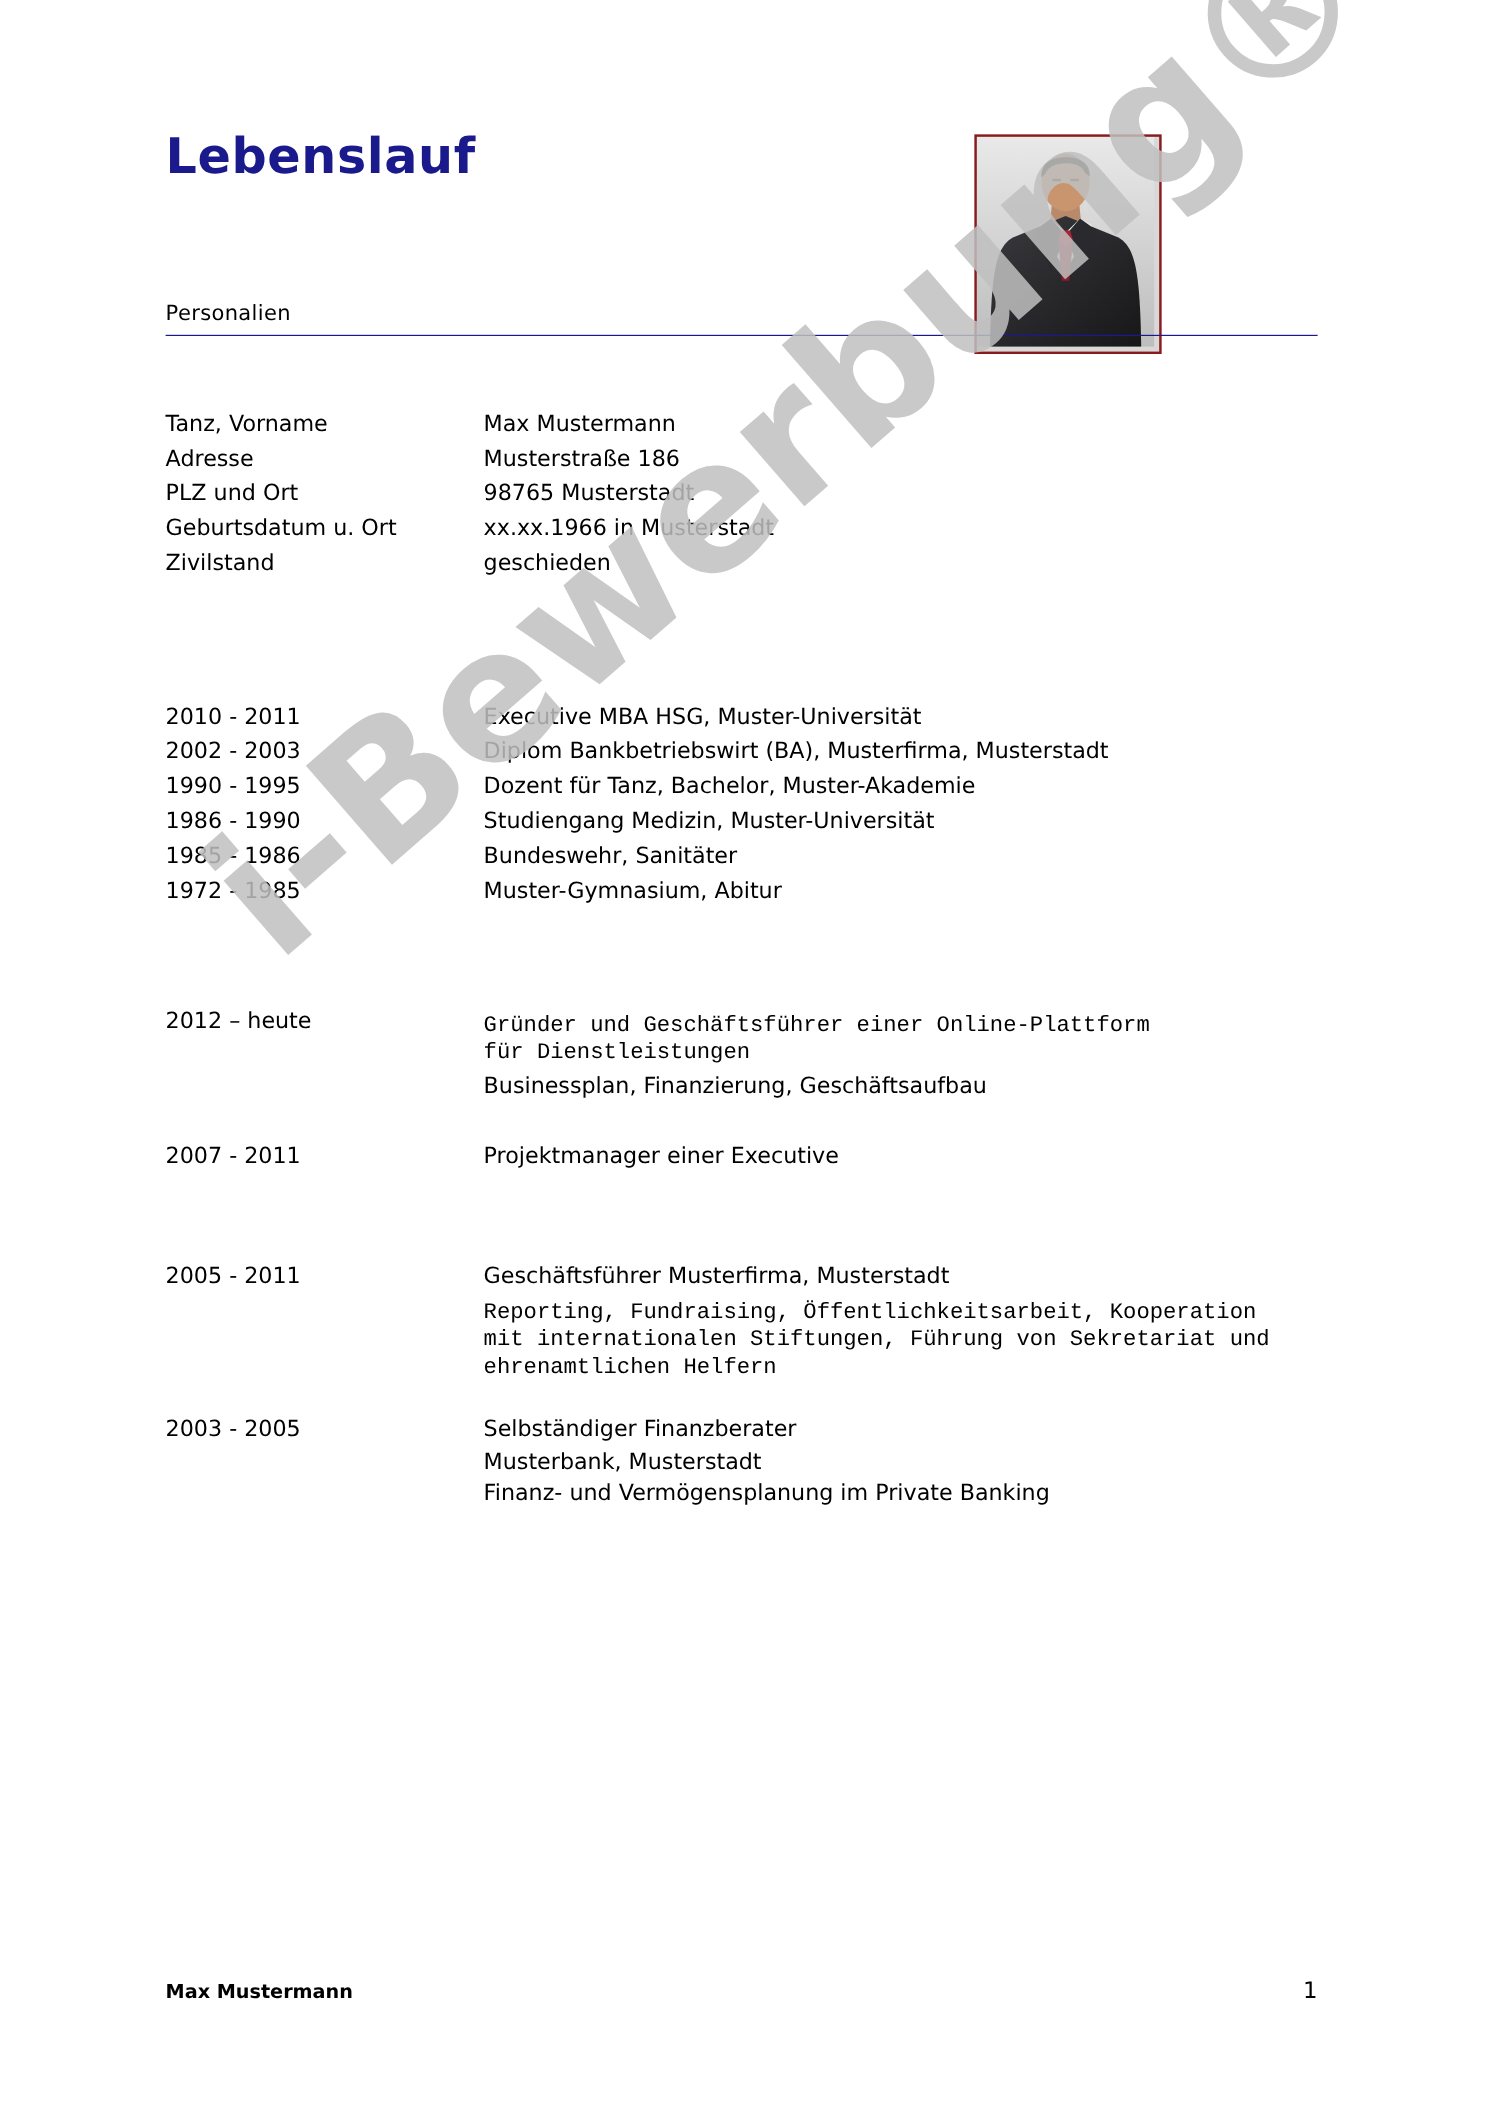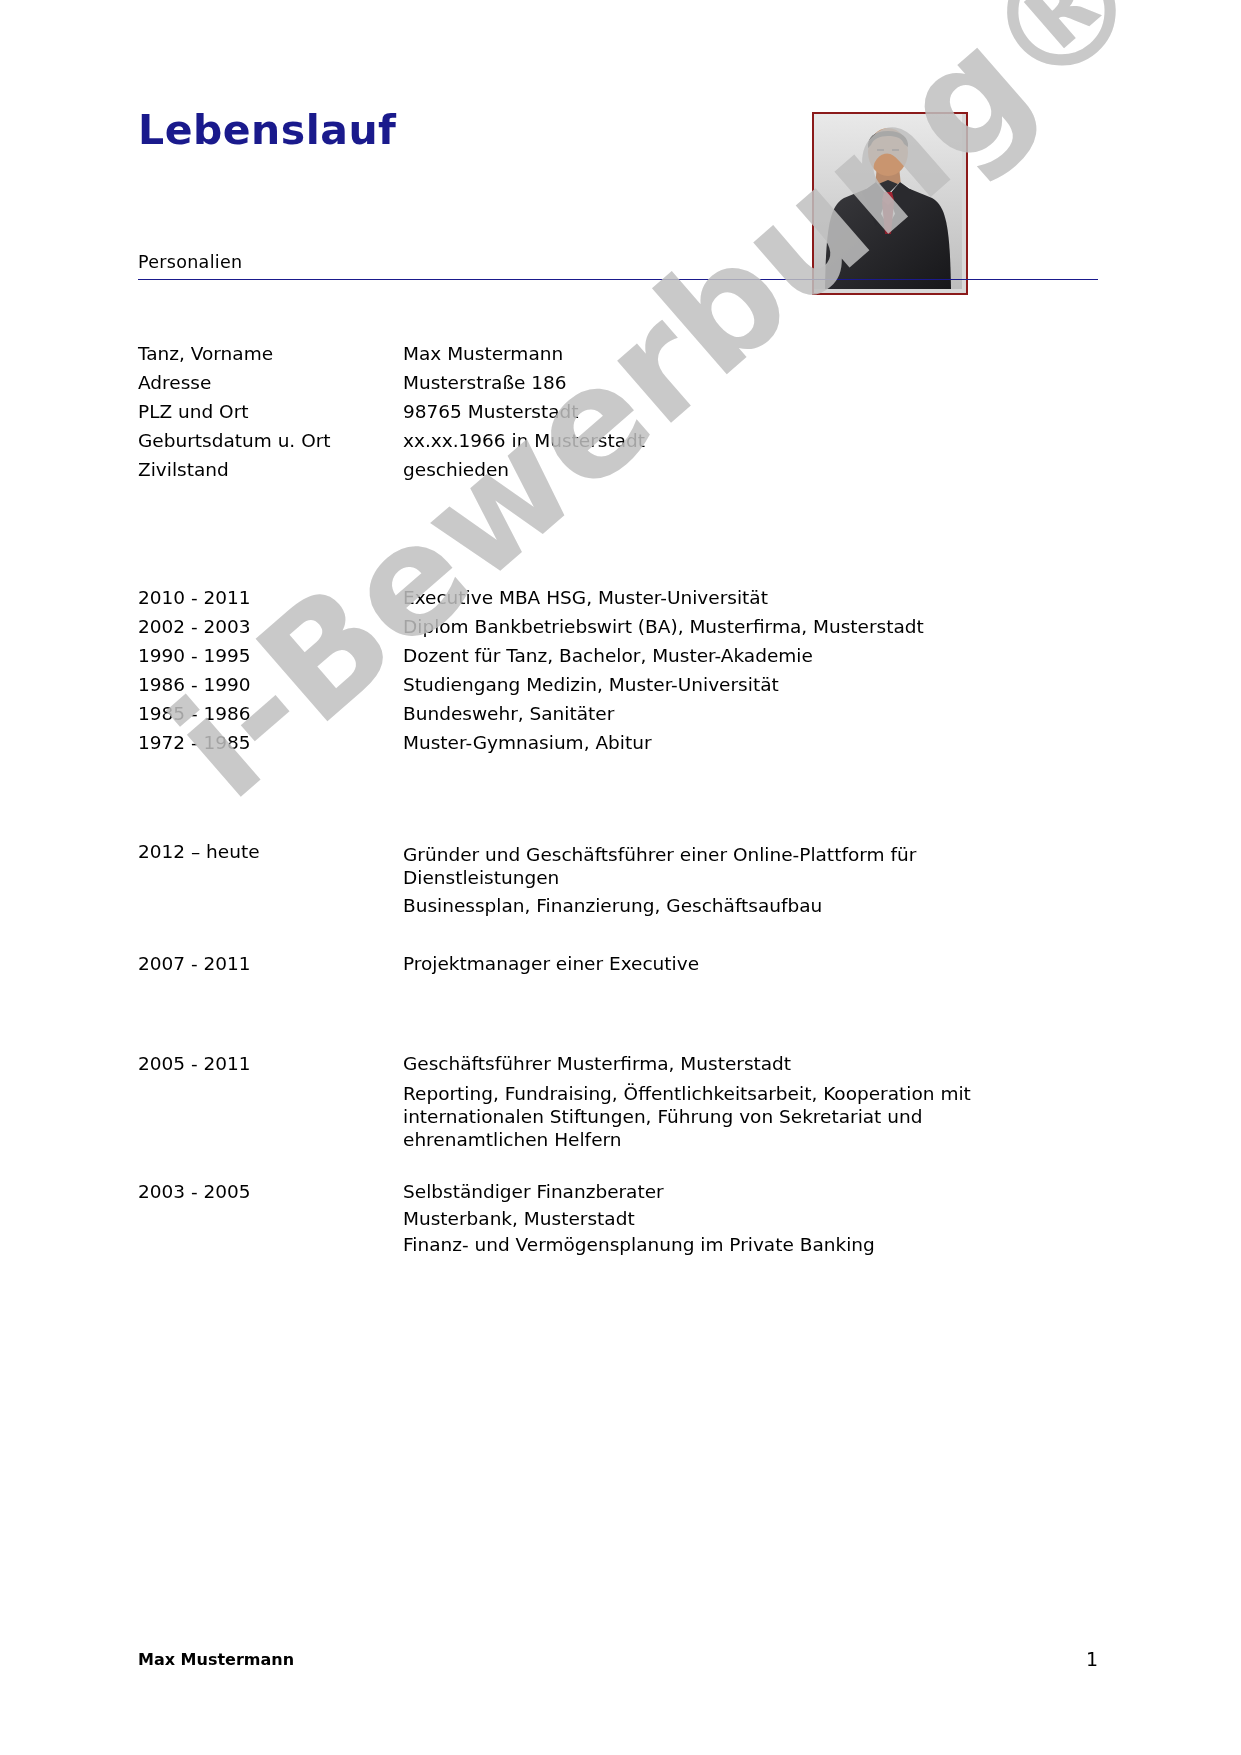--- a/index.html
+++ b/index.html
@@ -94,21 +94,21 @@
     position: absolute;
     left: 265px;
     top: 0;
     width: 695px;
   }
   .row .value div {
     margin-bottom: 8px;
     white-space: nowrap;
   }
   .row .value div:last-child { margin-bottom: 0; }
-  .row .value div.wrap { white-space: normal; line-height: 1.25; }
+  .row .value div.wrap { white-space: normal; line-height: 1.25; font-family: Liberation Mono, monospace; }
 
   
   .footer-name {
     position: absolute;
     left: 0;
     top: 1650px;
     font-size: 16px;
     font-weight: bold;
     color: #000;
   }

